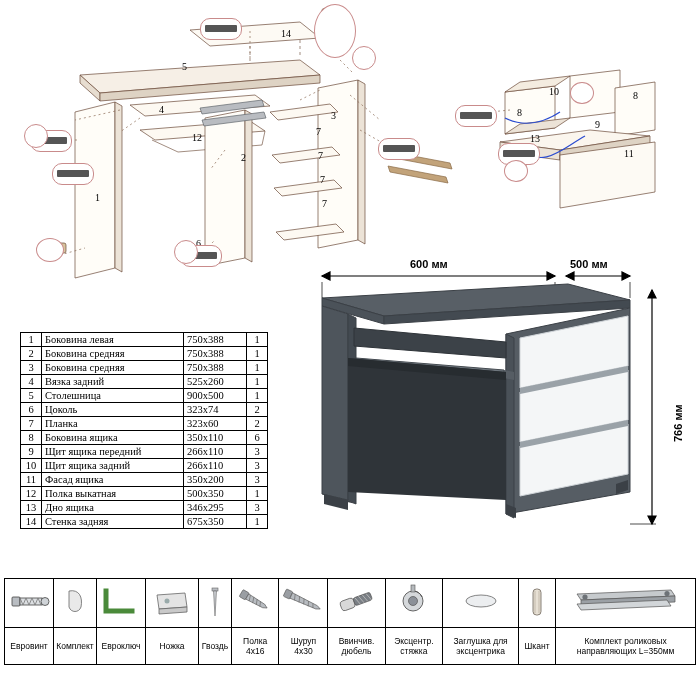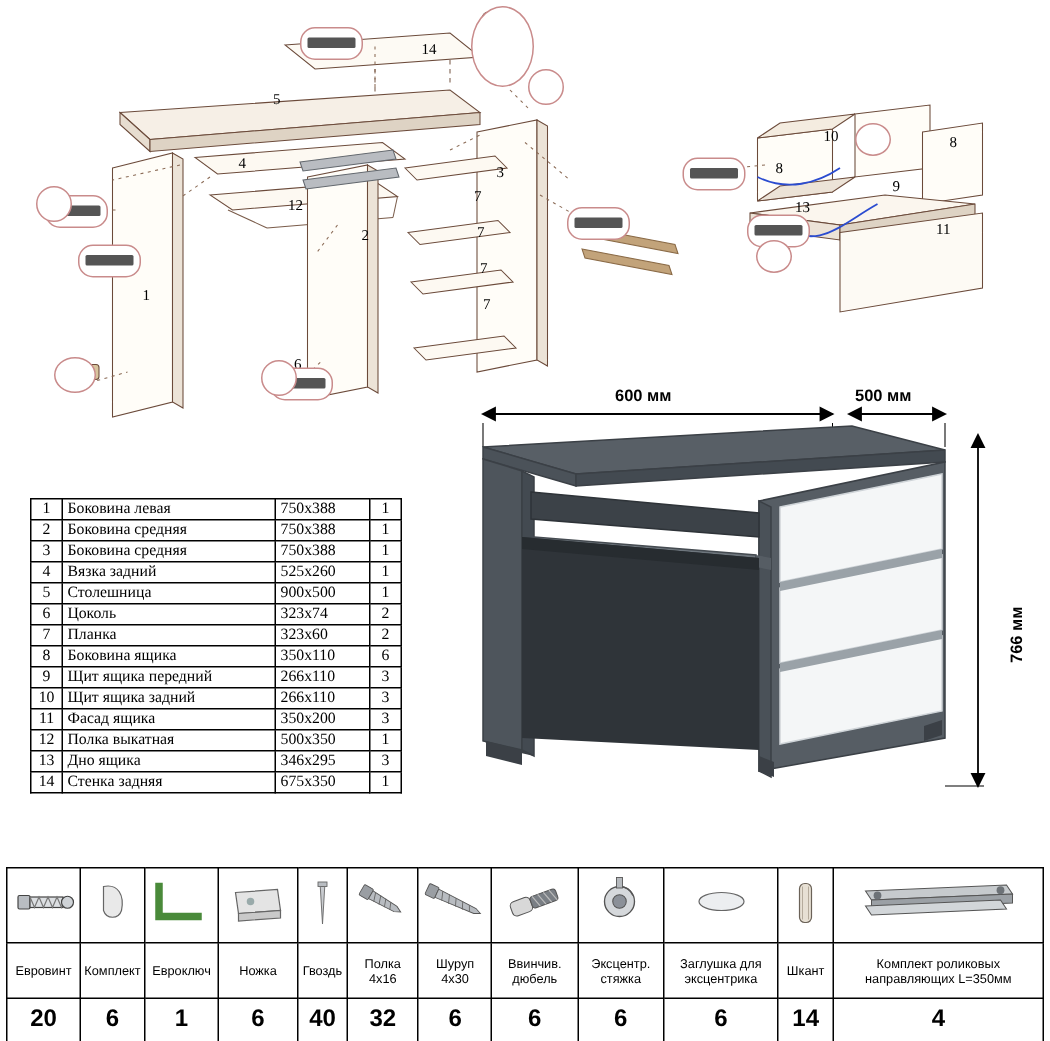--- a/index.html
+++ b/index.html
@@ -460,30 +460,16 @@
       <td class="kit-name">Ножка</td>
       <td class="kit-name">Гвоздь</td>
       <td class="kit-name">Полка 4х16</td>
       <td class="kit-name">Шуруп 4х30</td>
       <td class="kit-name">Ввинчив. дюбель</td>
       <td class="kit-name">Эксцентр. стяжка</td>
       <td class="kit-name">Заглушка для эксцентрика</td>
       <td class="kit-name">Шкант</td>
       <td class="kit-name">Комплект роликовых направляющих L=350мм</td>
     </tr>
-    <tr>
-      <td class="kit-qty">20</td>
-      <td class="kit-qty">6</td>
-      <td class="kit-qty">1</td>
-      <td class="kit-qty">6</td>
-      <td class="kit-qty">40</td>
-      <td class="kit-qty">32</td>
-      <td class="kit-qty">6</td>
-      <td class="kit-qty">6</td>
-      <td class="kit-qty">6</td>
-      <td class="kit-qty">6</td>
-      <td class="kit-qty">14</td>
-      <td class="kit-qty">4</td>
-    </tr>
   </tbody>
     </table>
 
 </div>
 
 </body></html>

